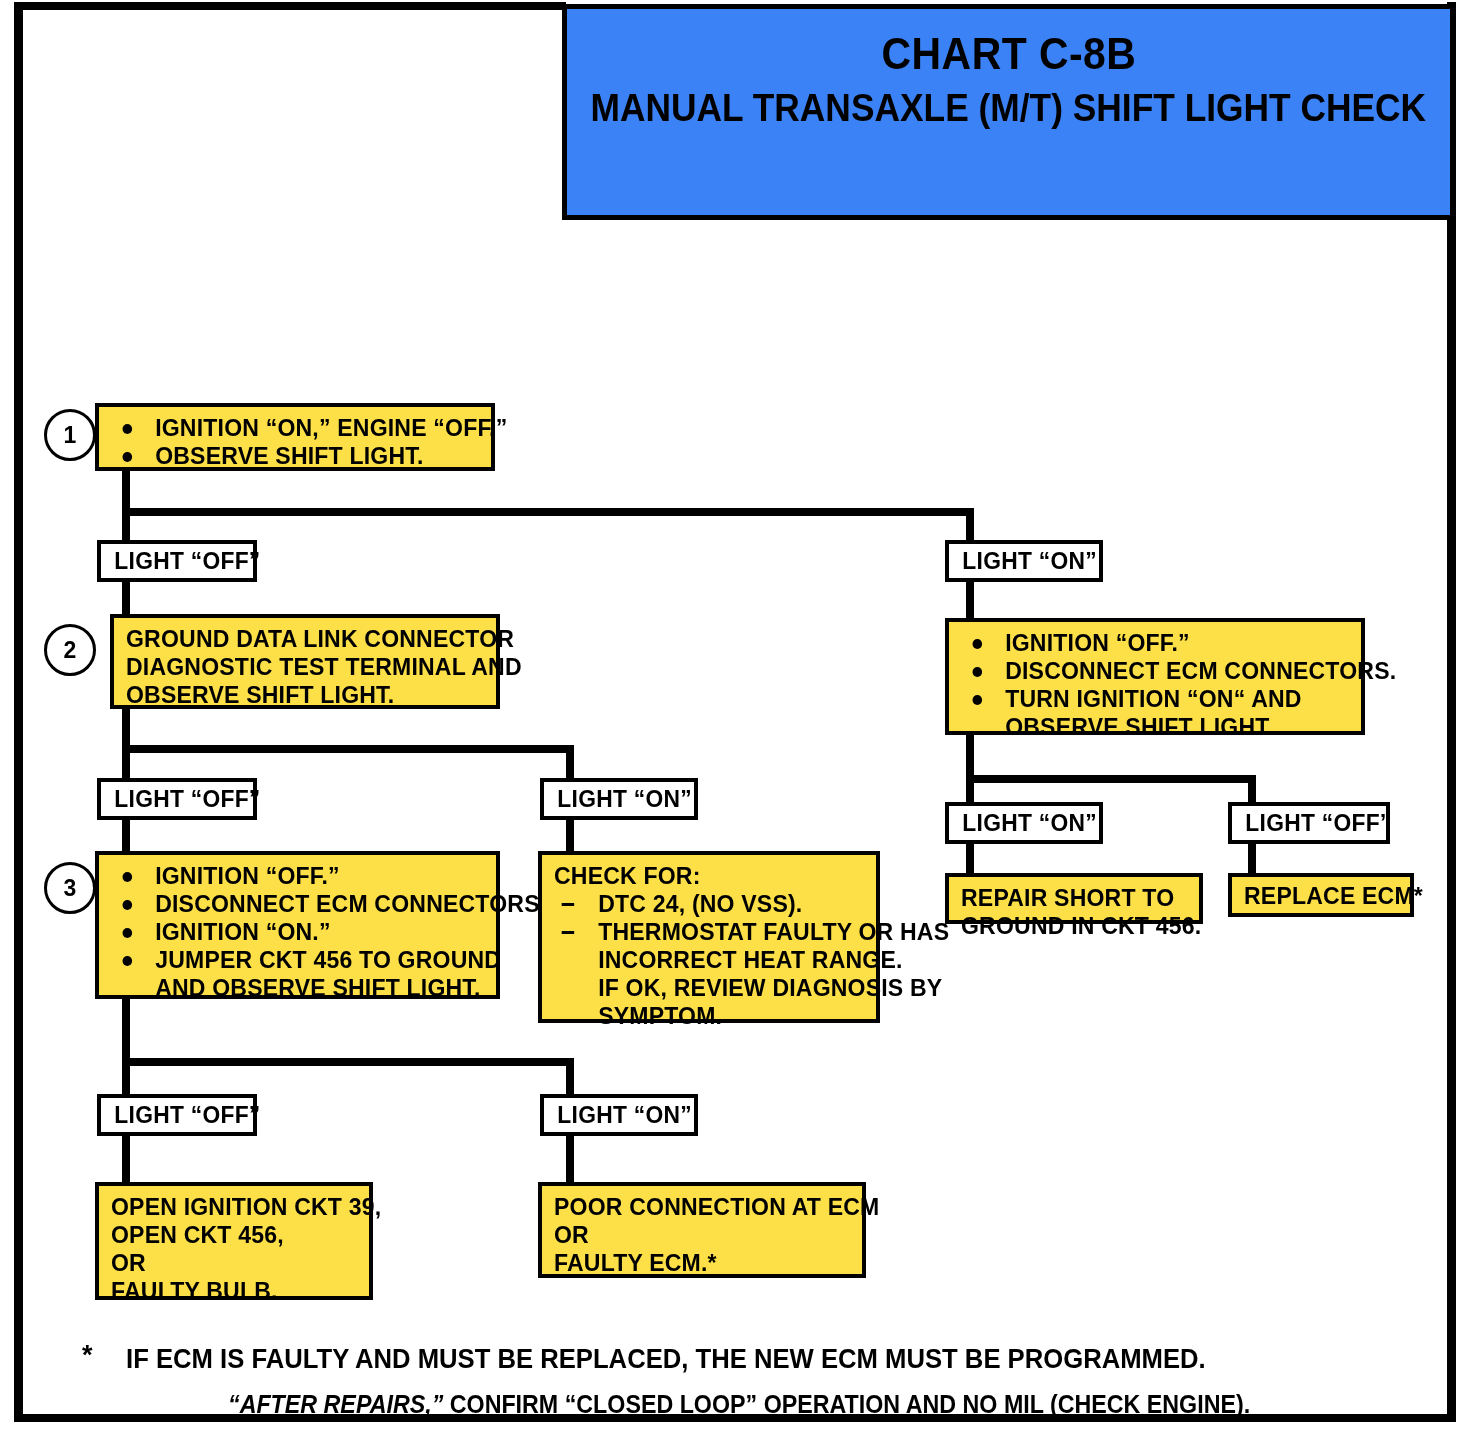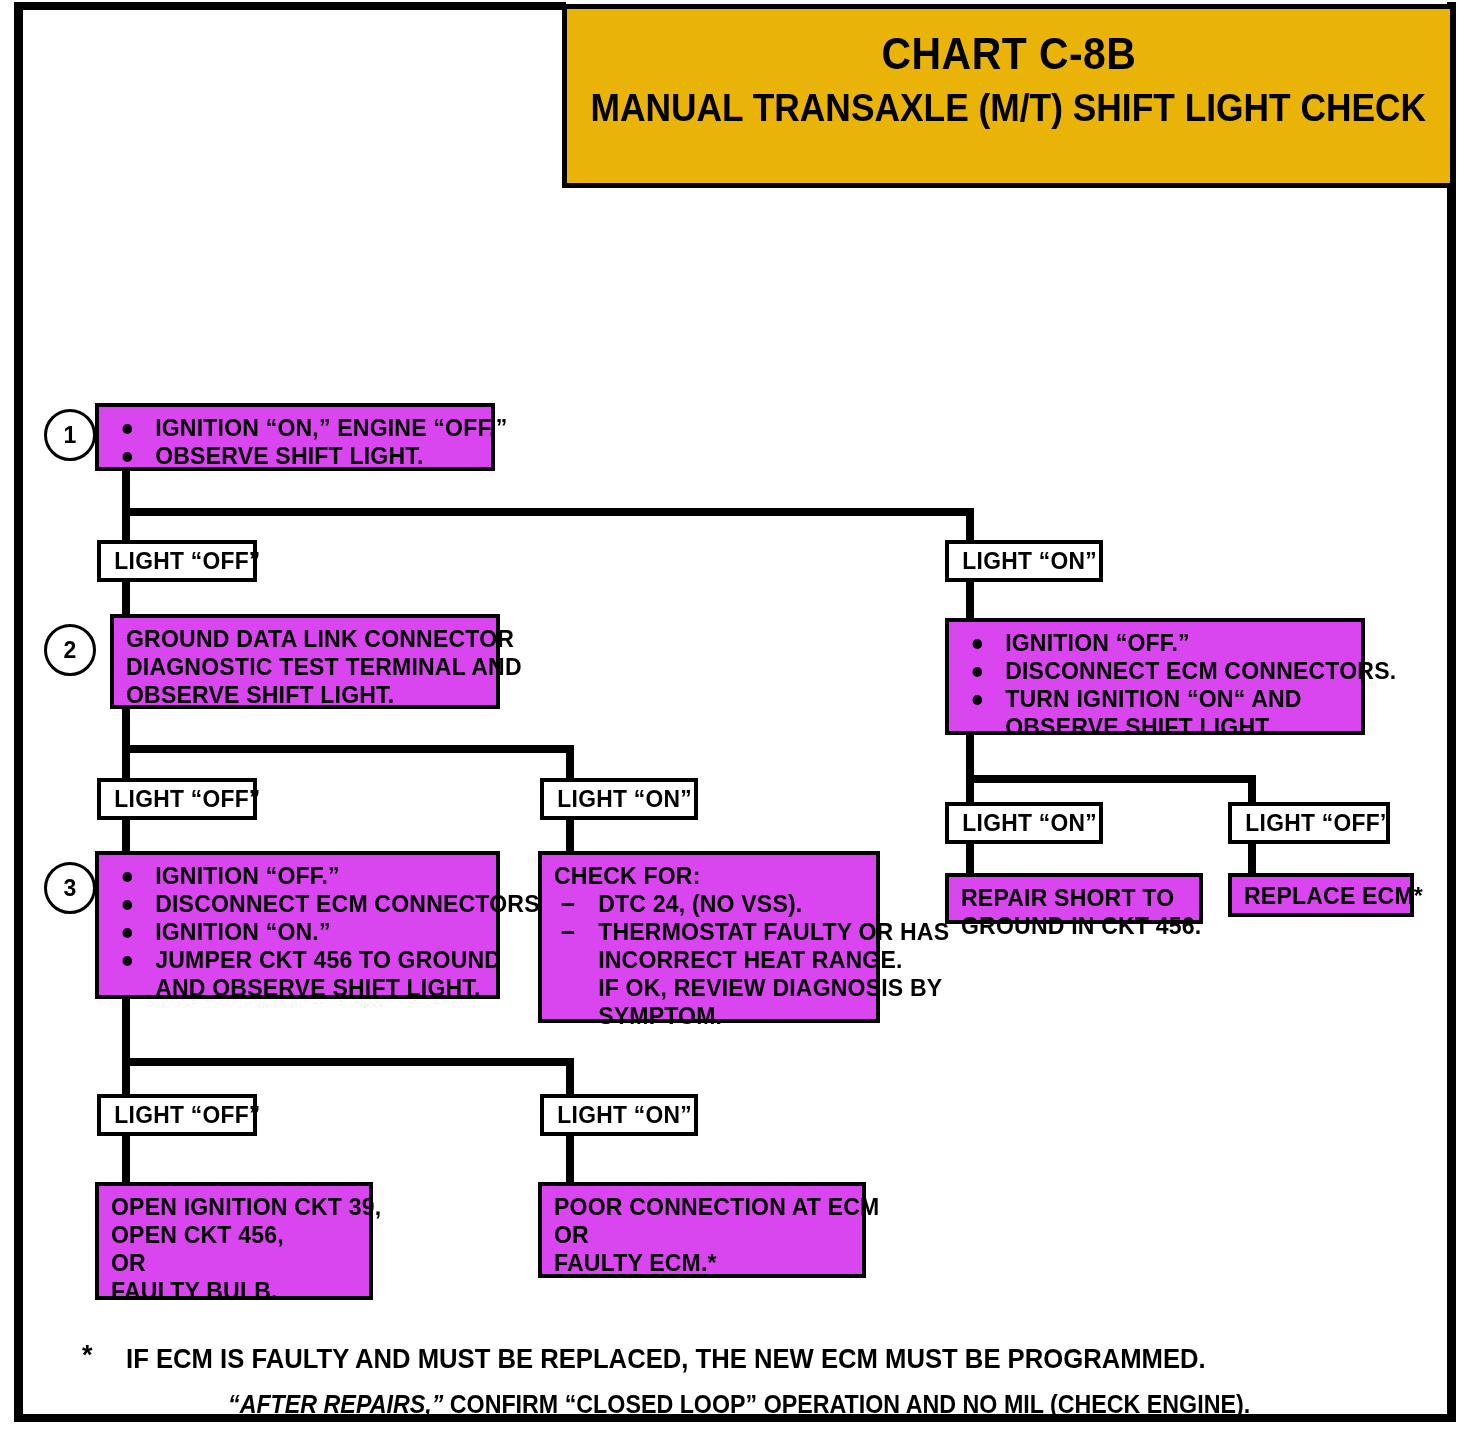--- a/index.html
+++ b/index.html
@@ -2,36 +2,36 @@
 <html><head>
 <meta charset="utf-8">
 <style>
   html,body{margin:0;padding:0;background:#fff;}
   body{font-family:"Liberation Sans",sans-serif;}
   #page{position:relative;width:1472px;height:1440px;background:#fff;overflow:hidden;}
 
   .border-seg{position:absolute;background:#000;}
 
   .titlebox{
-    position:absolute;left:562px;top:4px;width:893px;height:184px;
-    border:5px solid #000;background:#eab308;box-sizing:border-box;
+    position:absolute;left:562px;top:4px;width:893px;height:216px;
+    border:5px solid #000;background:#3b82f6;box-sizing:border-box;
     display:flex;flex-direction:column;align-items:center;justify-content:flex-start;
     padding-top:20px;
   }
   .title-main{
     font-size:44px;font-weight:bold;letter-spacing:.5px;
     transform:scaleX(.93);white-space:nowrap;color:#000;
   }
   .title-sub{
     font-size:38px;font-weight:bold;margin-top:8px;letter-spacing:0px;
     transform:scaleX(.93);white-space:nowrap;color:#000;
   }
 
   .box{
-    position:absolute;background:#d946ef;border:4px solid #000;box-sizing:border-box;
+    position:absolute;background:#fde047;border:4px solid #000;box-sizing:border-box;
     color:#000;
   }
   .box .inner{padding:7px 10px 6px 12px;}
 
   .lbl{
     position:absolute;background:#fff;border:4px solid #000;box-sizing:border-box;
     display:flex;align-items:center;color:#000;
   }
   .lbl span{
     font-size:24px;font-weight:bold;padding-left:14px;letter-spacing:.3px;

